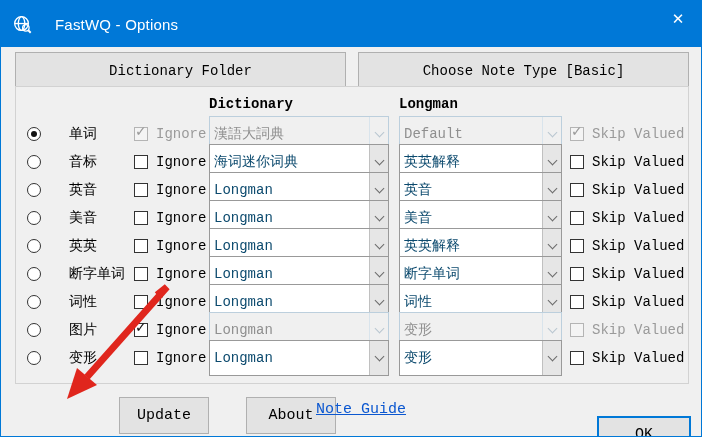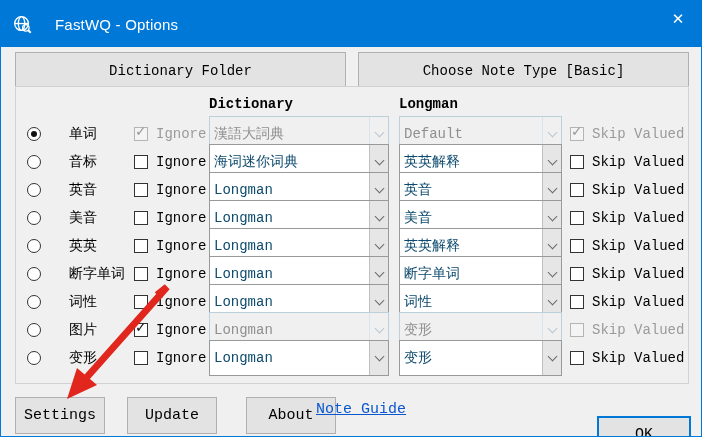--- a/index.html
+++ b/index.html
@@ -108,21 +108,21 @@
     transform:rotate(45deg);
   }
   .combo.disabled{ background:#f0f0f0; border-color:#bccfdd; }
   .combo.disabled .combo-text{ color:#8f8f8f; }
   .combo.disabled .combo-arrow{ background:#f0f0f0; border-left-color:#d9e4ec; }
   .combo.disabled .combo-arrow i{ border-color:#b9c6d0; }
 
   
   .footer-btn{ top:396px; width:90px; font-size:15px; }
   #btn-settings{ left:14px; }
-  #btn-update{ left:126px; }
+  #btn-update{ left:118px; }
   #btn-about{ left:222px;margin-left:23px; }
   .link{
     position:absolute; left:315px; top:400px;
     font-size:15px; color:var(--link,#0b57d0);
     text-decoration:underline; cursor:pointer; white-space:nowrap;
   }
   #btn-ok{
     left:596px; width:94px; top:415px;
     border:2px solid var(--accent,#0078d7); font-size:15px;
   }
@@ -343,21 +343,20 @@
       <span class="combo-arrow">
               <i></i>
             </span>
     </div>
     <span class="checkbox skip-box"></span>
     <span class="cb-label skip-label">Skip Valued</span>
   </div>
       </div>
   </div>
 
-  <div class="btn footer-btn" id="btn-settings">Settings</div>
   <div class="btn footer-btn" id="btn-update">Update</div>
   <div class="btn footer-btn" id="btn-about">About</div>
   <a class="link">Note Guide</a>
   <div class="btn" id="btn-ok">OK</div>
 
   <svg class="arrow-overlay" viewBox="0 0 702 437">
     <polyline points="156,294 166,286 86,376" fill="none" stroke="var(--arrow,#e0261d)" stroke-width="7"></polyline>
     <polygon points="66,398 96,384 76,367" fill="var(--arrow,#e0261d)"></polygon>
   </svg>
 

